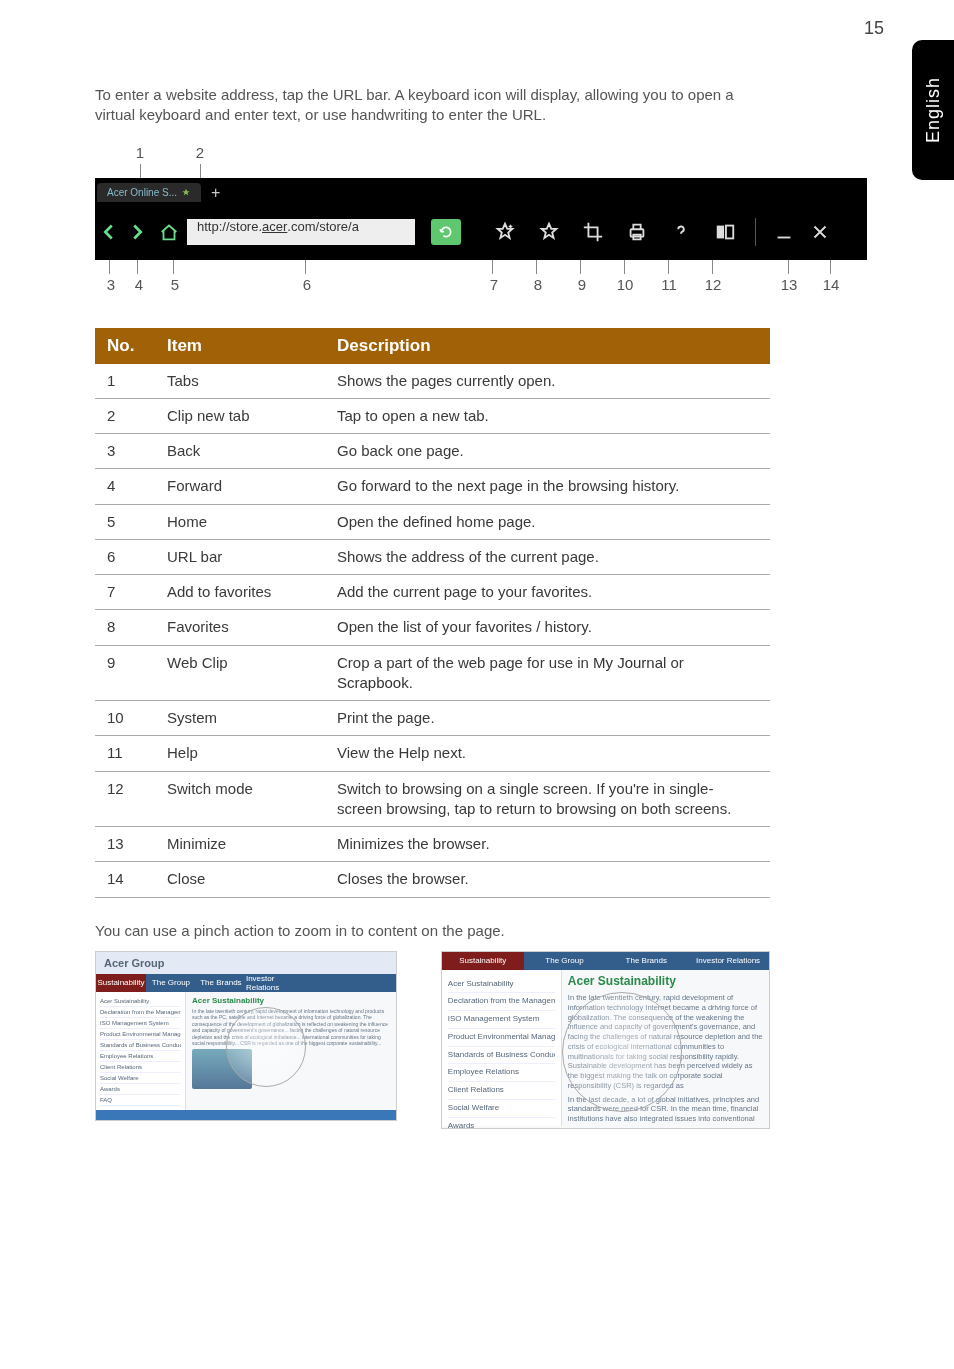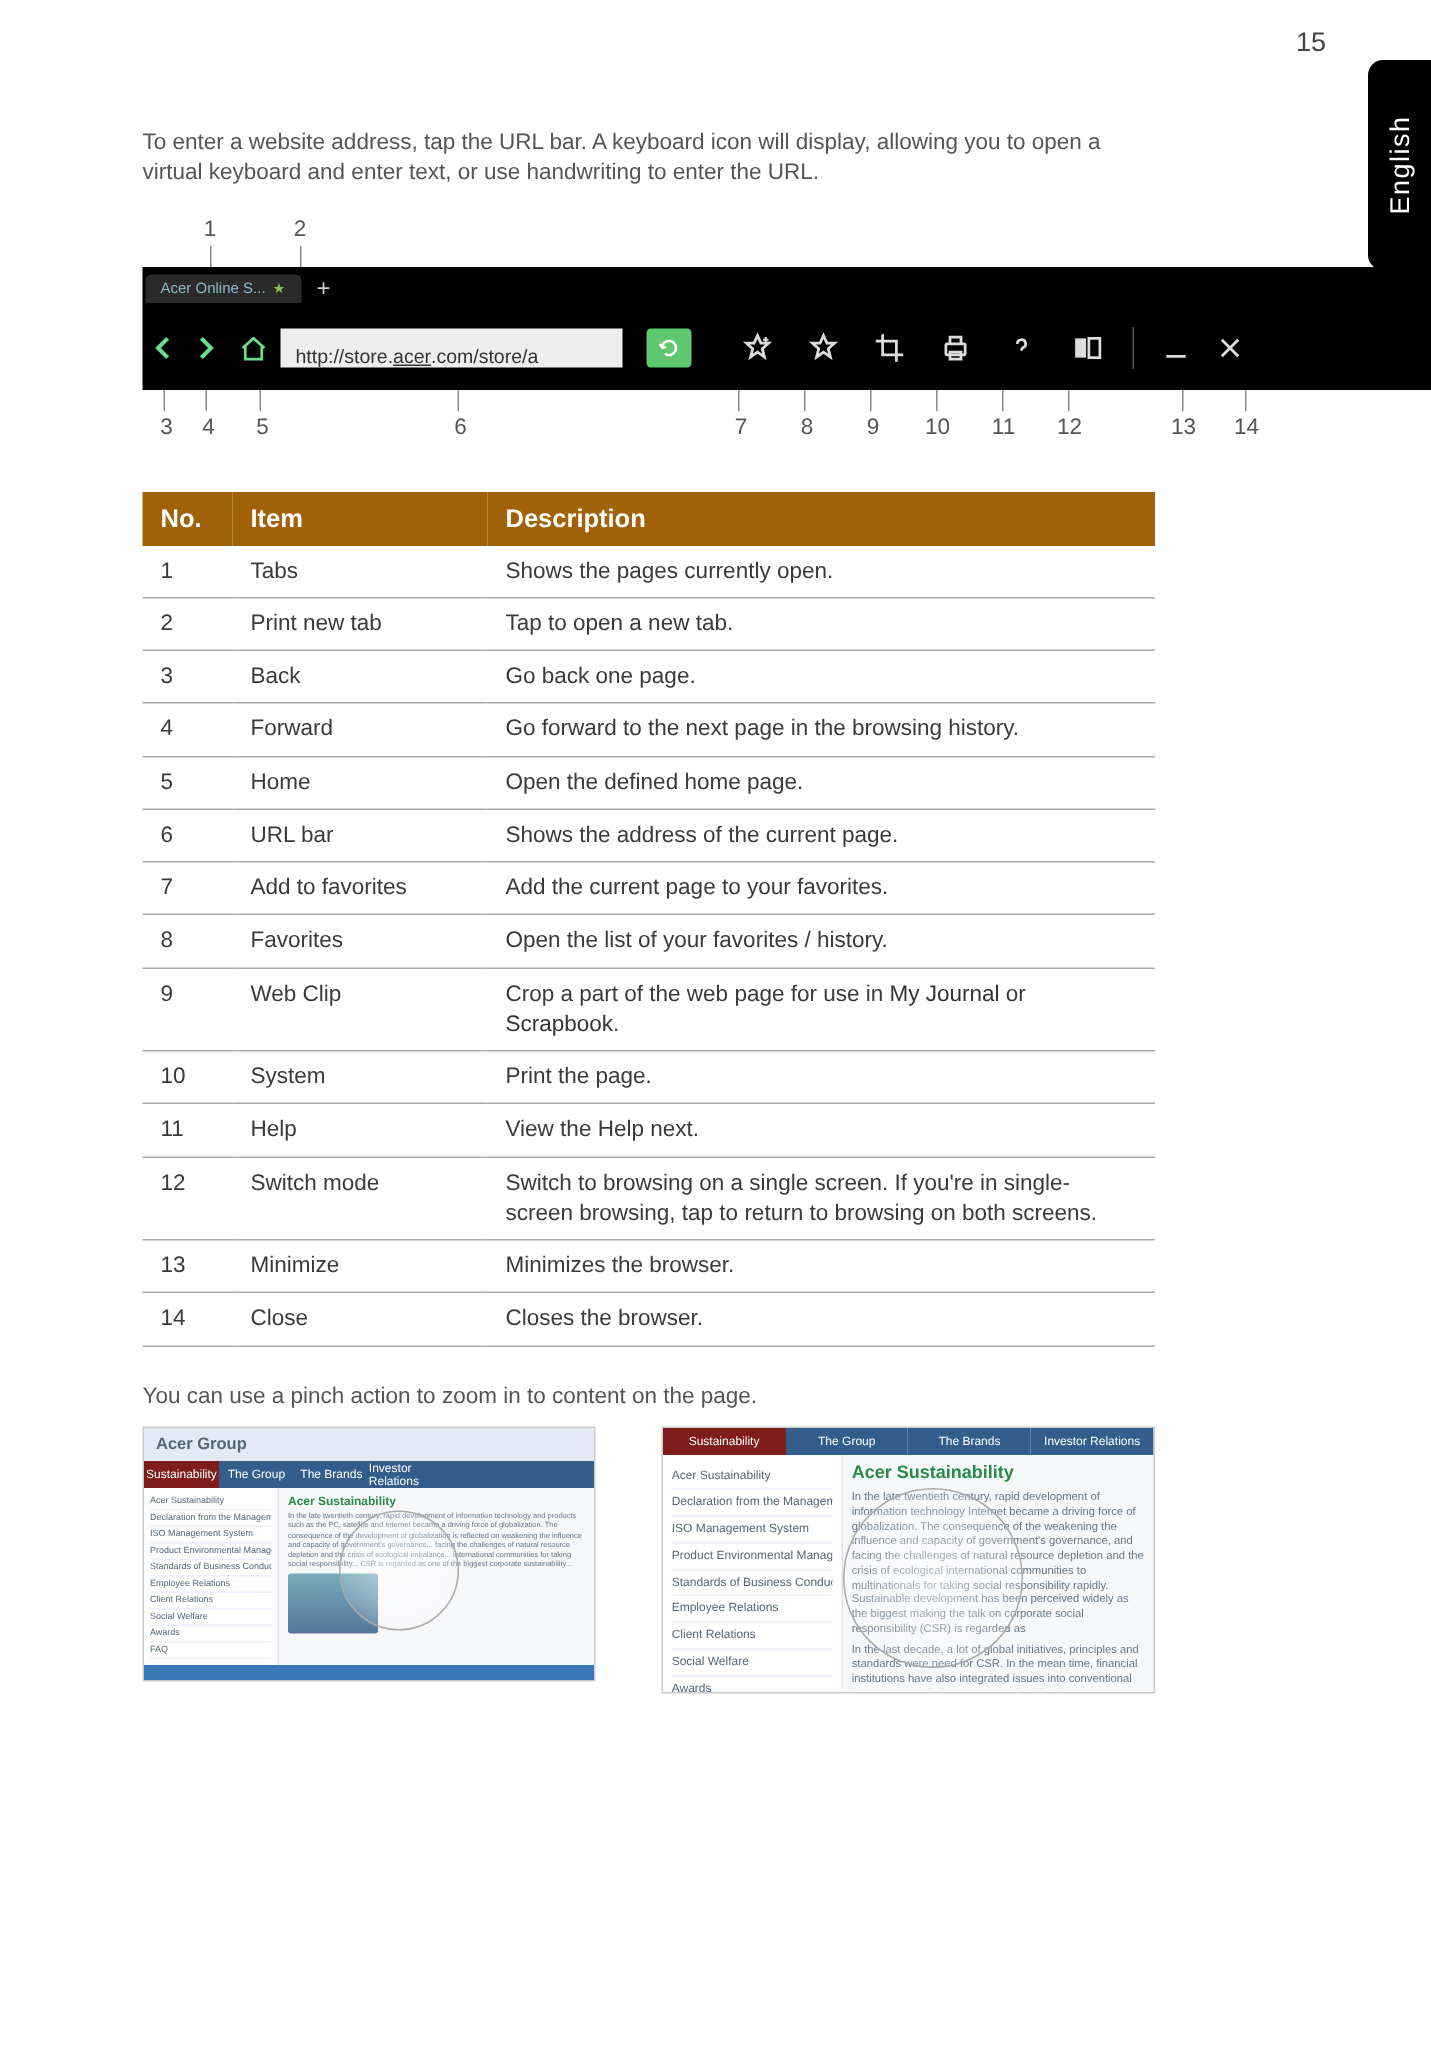--- a/index.html
+++ b/index.html
@@ -60,21 +60,21 @@
   }
   .num-rail .tick {
     position: absolute;
     width: 1px;
     height: 14px;
     background: #888;
     top: 20px;
   }
   .toolbar-shot {
     position: relative;
-    width: 860px;
+    width: 772px;
     height: 82px;
     background: #000;
     overflow: visible;
   }
   .toolbar-shot .tab-row {
     position: absolute;
     left: 2px; top: 3px; height: 24px;
     display: flex;
     align-items: center;
     gap: 4px;
@@ -100,21 +100,21 @@
   .mi svg { width:22px; height:22px; }
   .mi.w14 { width:28px; }
   .mi.home{ width:36px; }
   .url {
     flex: 0 0 228px;
     height: 26px;
     background: #eee;
     color: #333;
     font-size: 13px;
     display: flex;
-    align-items: flex-end;
+    align-items: flex-start;
     padding: 0 10px;
     overflow: hidden;
     white-space: nowrap;
     margin-right: 16px;
   }
   .url .acer { text-decoration: underline; }
   .goBtn {
     width: 30px; height: 26px;
     background: #5fc86f;
     border-radius: 3px;
@@ -351,21 +351,21 @@
       </tr>
     </thead>
     <tbody>
       <tr>
           <td>1</td>
           <td>Tabs</td>
           <td>Shows the pages currently open.</td>
         </tr>
       <tr>
           <td>2</td>
-          <td>Print new tab</td>
+          <td>Clip new tab</td>
           <td>Tap to open a new tab.</td>
         </tr>
       <tr>
           <td>3</td>
           <td>Back</td>
           <td>Go back one page.</td>
         </tr>
       <tr>
           <td>4</td>
           <td>Forward</td>

